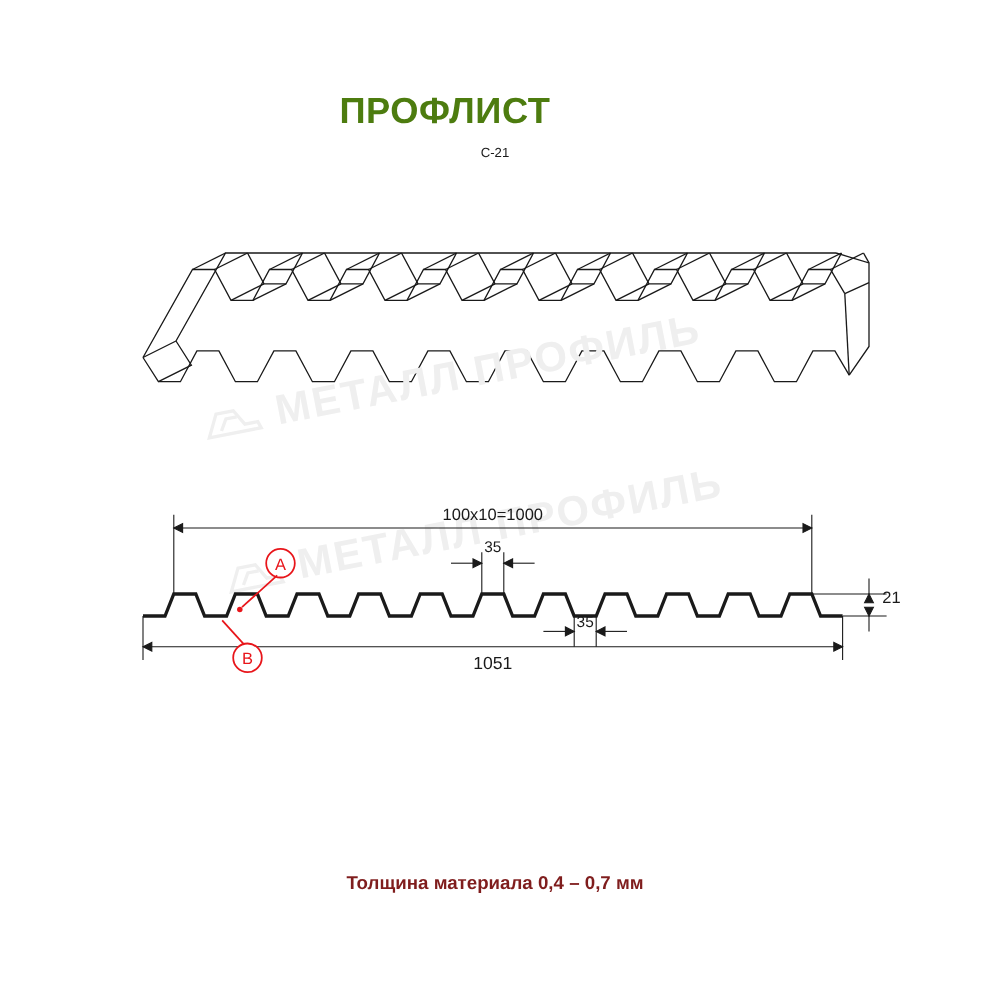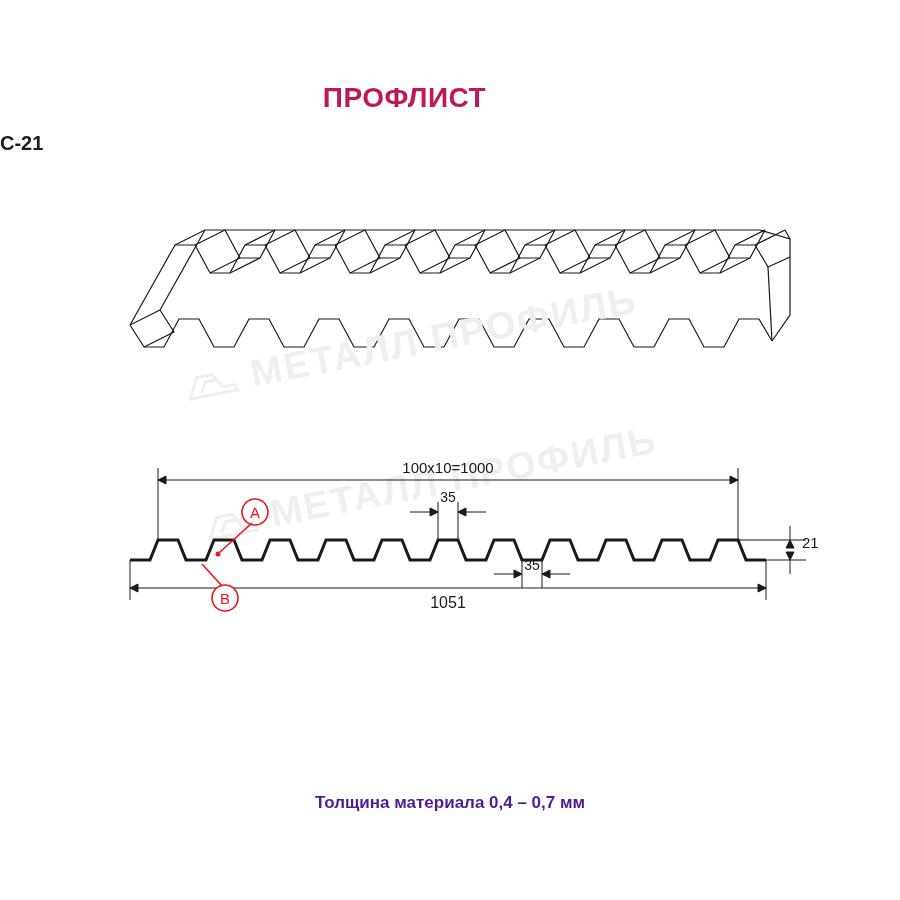--- a/index.html
+++ b/index.html
@@ -19,43 +19,44 @@
     position: relative;
     width: 900px;
     height: 900px;
   }
   .title {
     position: absolute;
     top: 82px;
     left: 0;
     width: 809px;
     text-align: center;
-    font-size: 28px;
+    font-size: 33px;
     font-weight: bold;
     letter-spacing: 0.5px;
-    color: #be185d;
+    color: #4d7c0f;
   }
   .subtitle {
     position: absolute;
     top: 132px;
     left: 0;
     width: 900px;
-    font-size: 20px;
-    font-weight: bold;
+    text-align: center;
+    font-size: 12px;
+    font-weight: normal;
     color: #1a1a1a;
   }
   .footer-note {
     position: absolute;
     top: 793px;
     left: 0;
     width: 900px;
     text-align: center;
     font-size: 17px;
     font-weight: bold;
-    color: #4c1d95;
+    color: #7f1d1d;
   }
   .iso-wrap {
     position: absolute;
     top: 195px;
     left: 100px;
     width: 700px;
     height: 160px;
   }
   .draw-wrap {
     position: absolute;

